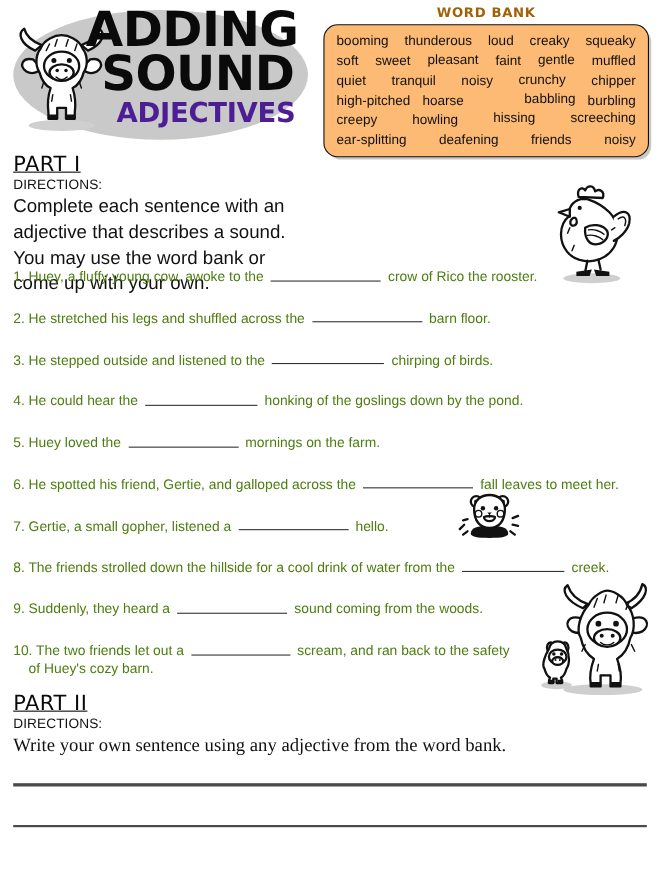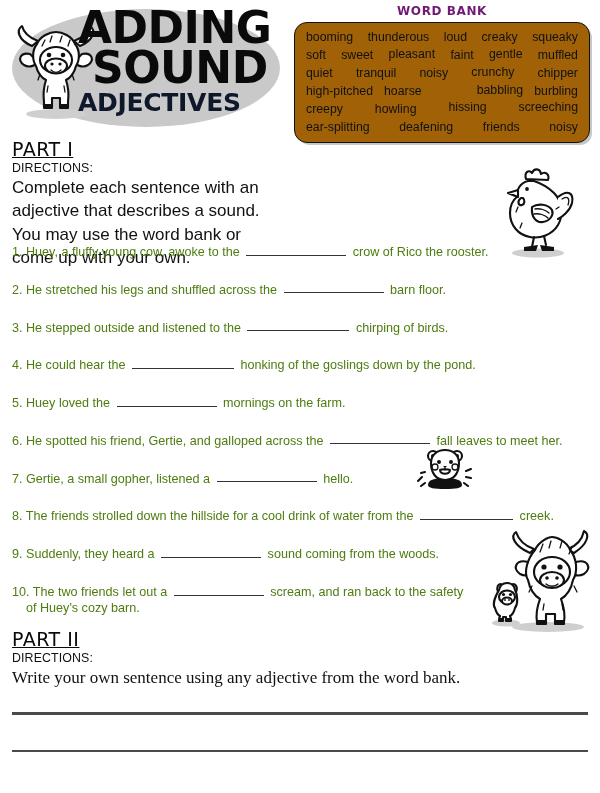--- a/index.html
+++ b/index.html
@@ -43,22 +43,23 @@
     letter-spacing: -0.5px;
     color: #0a0a0a;
     display: block;
   }
   .title-line2 { margin-left: 14px; }
   .title-line3 {
     font-family: "DejaVu Sans", sans-serif;
     font-weight: bold;
     font-size: 25px;
     letter-spacing: -0.3px;
-    color: #0f172a;
+    color: #4c1d95;
     display: block;
+    margin-left: 28px;
     margin-top: 2px;
   }
 
   
   #cow-header {
     position: absolute;
     left: 14px; top: 16px;
     width: 84px; height: 104px;
   }
 
@@ -68,27 +69,27 @@
     left: 294px; top: 4px;
     width: 296px;
   }
   #word-bank-title {
     font-family: "DejaVu Sans", sans-serif;
     font-weight: bold;
     font-size: 12px;
     letter-spacing: 0.6px;
     text-align: center;
     margin: 0 0 4px 0;
-    color: #701a75;
+    color: #a16207;
   }
   #word-bank-box {
     position: relative;
     border: 1.6px solid #111;
     border-radius: 13px;
-    background: #a16207;
+    background: #fdba74;
     padding: 7px 9px 8px 9px;
     box-shadow: 3px 3px 0 -1px rgba(0,0,0,0.22);
   }
   .wb-row {
     display: flex;
     justify-content: space-between;
     align-items: baseline;
     margin: 0 0 4px 0;
     padding: 0 2px;
   }

